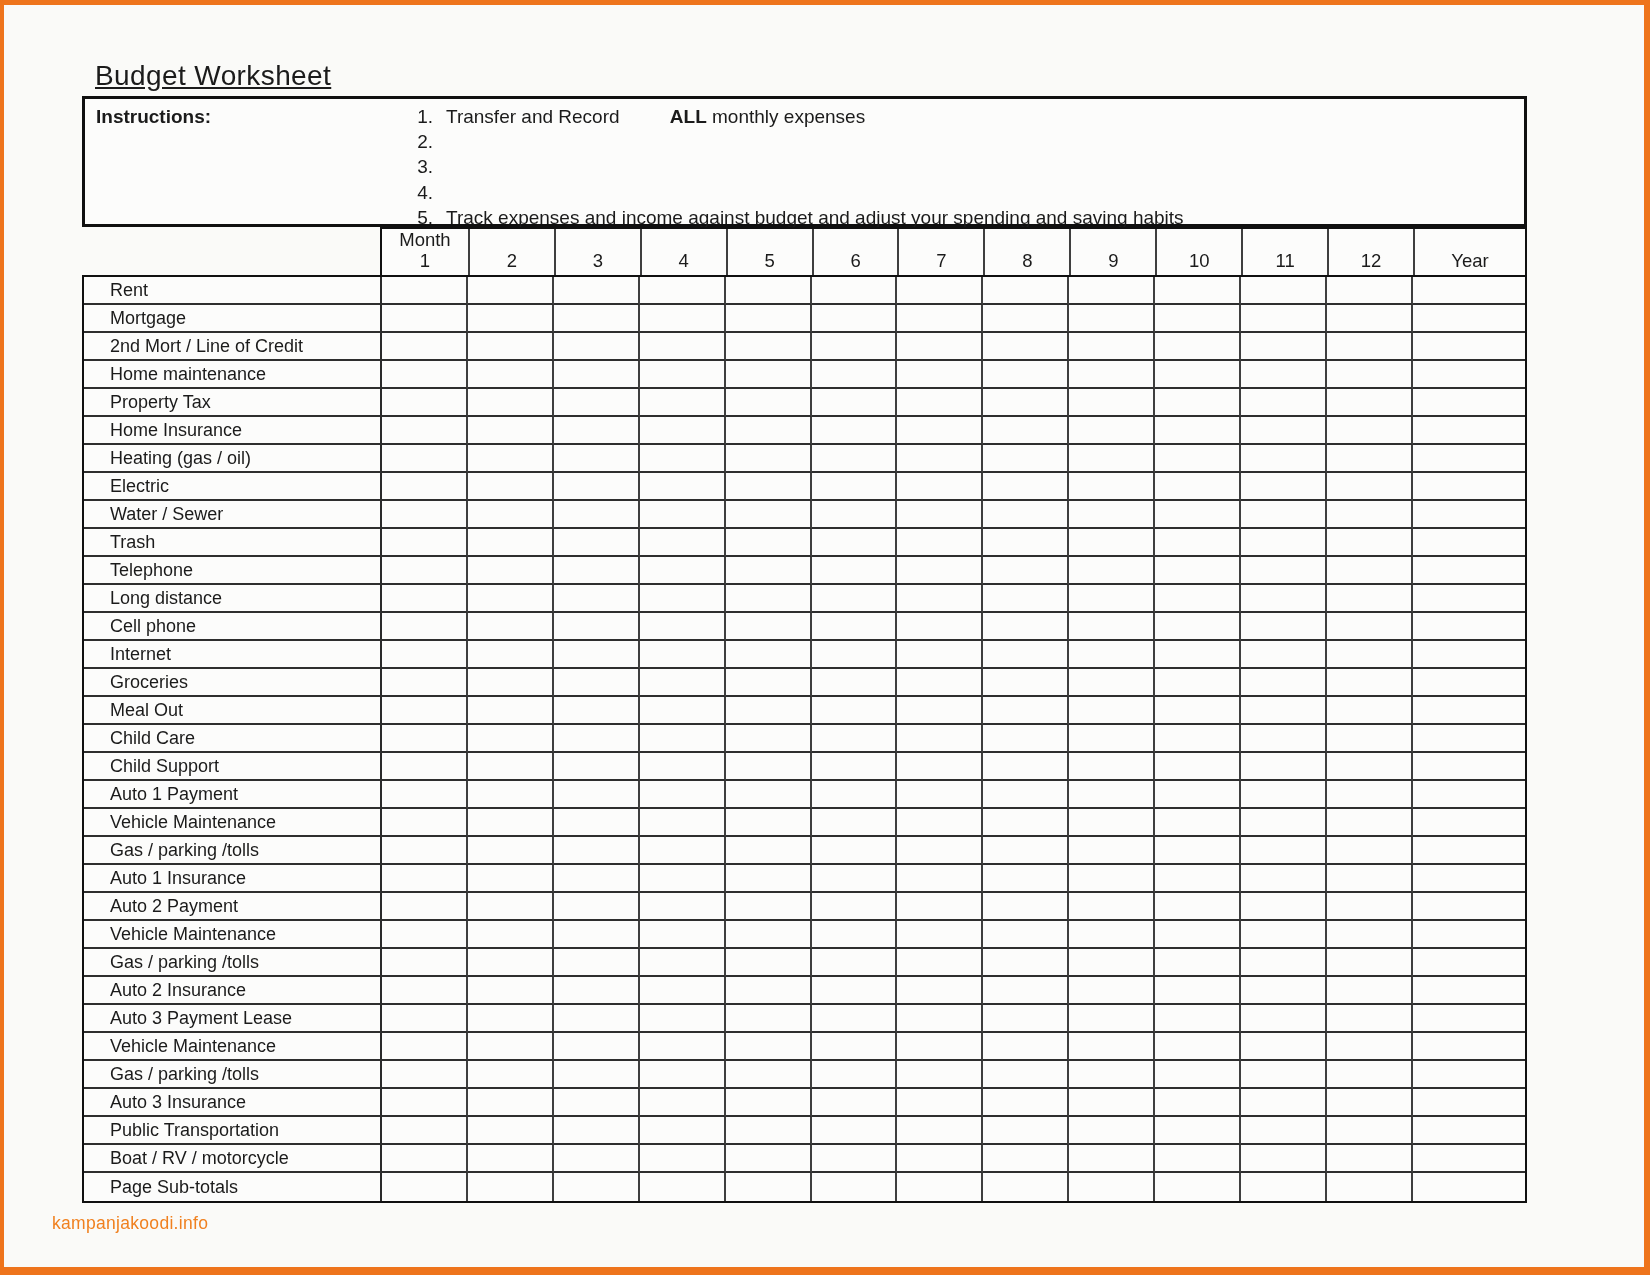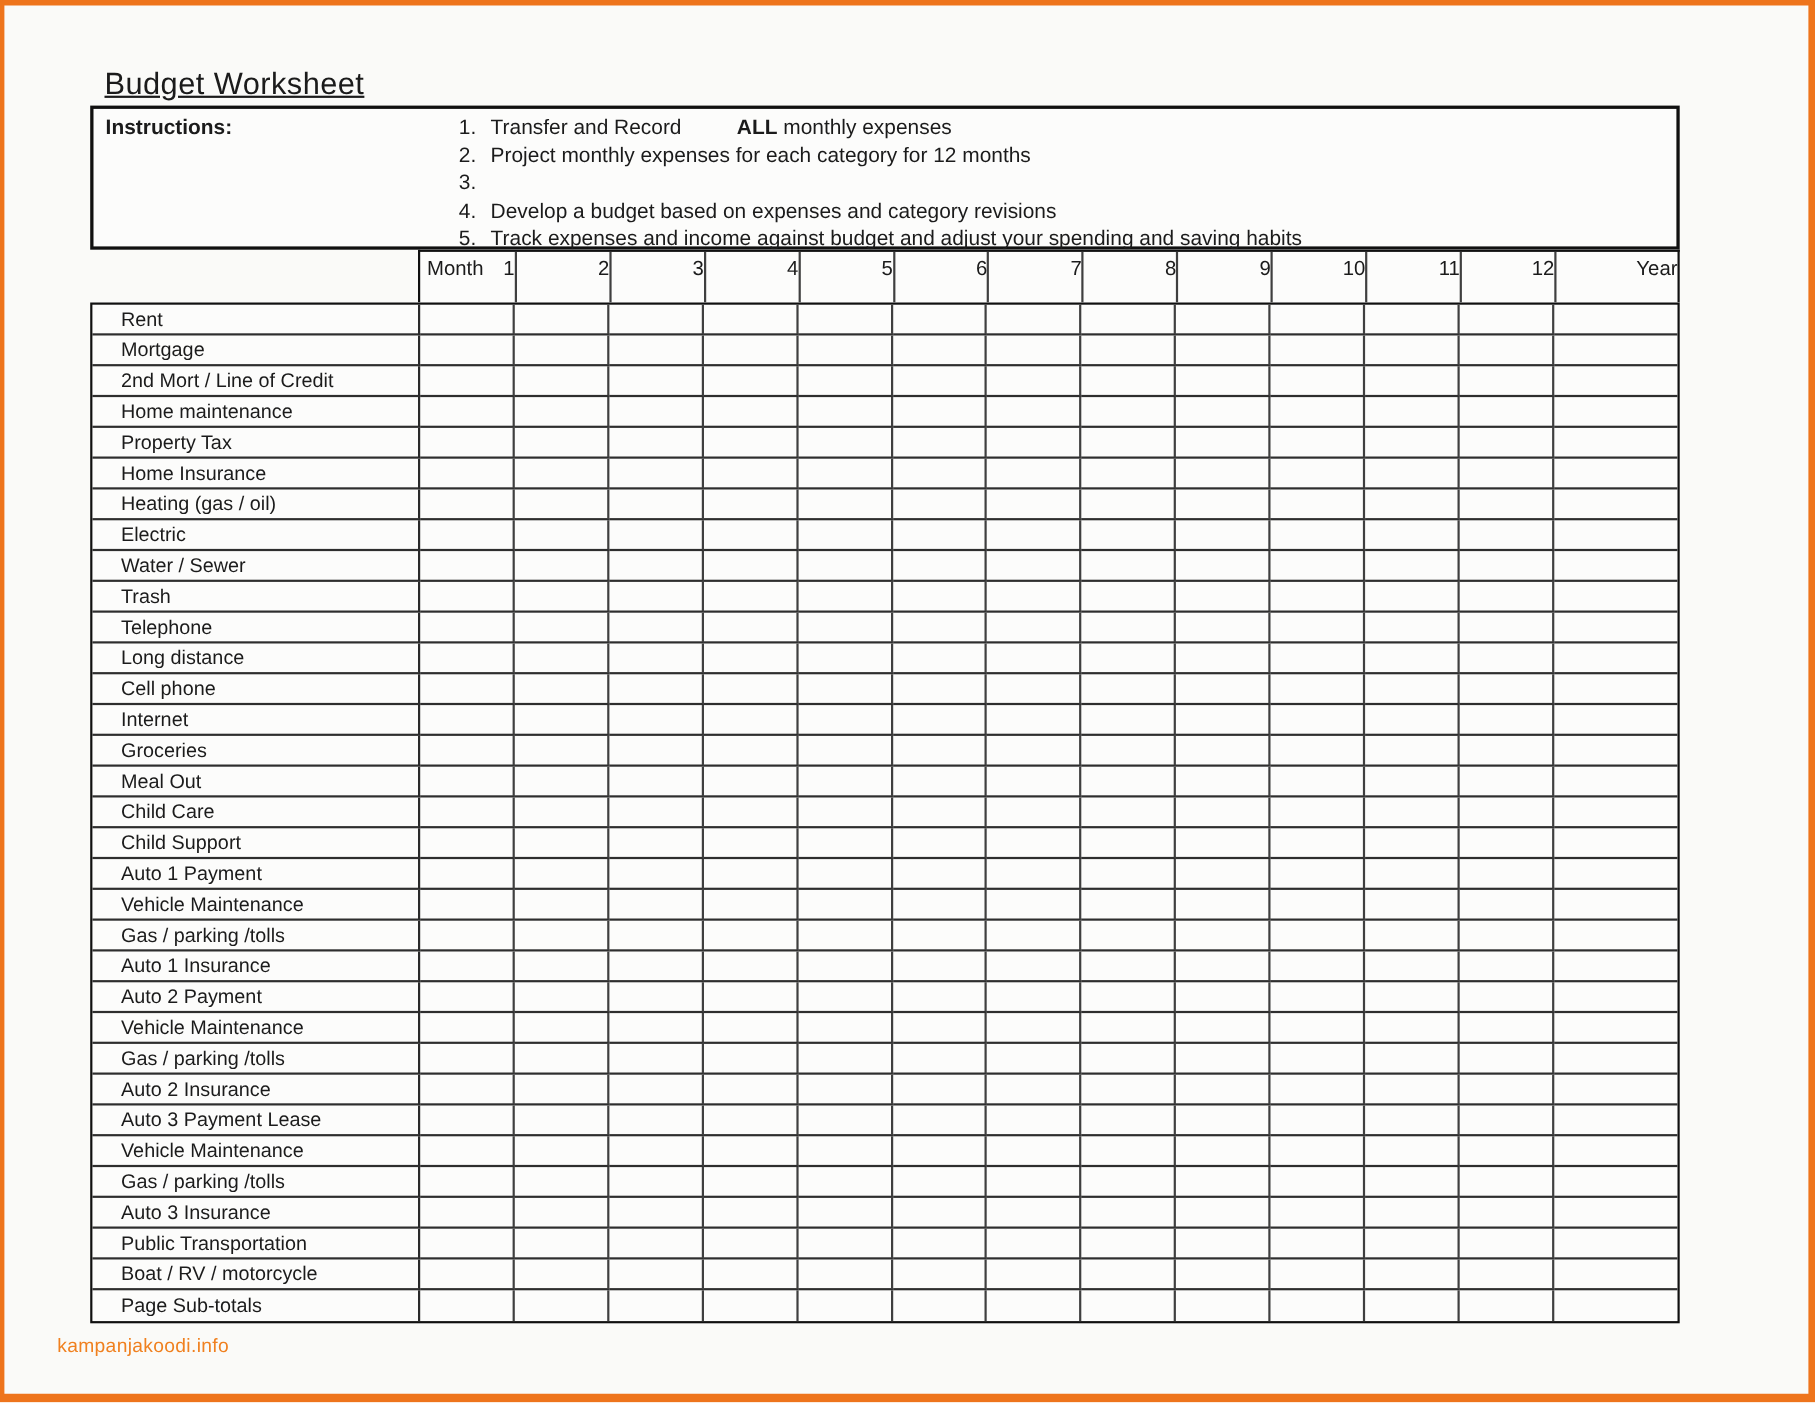--- a/index.html
+++ b/index.html
@@ -32,23 +32,23 @@
   .instr-text b { font-weight:bold;margin-left:45px; }
 
   .budget-table { position:absolute; left:82px; top:227px; width:1445px; height:976px; }
   .thead {
     position:absolute; left:298px; top:0; width:1147px; height:48px;
     box-sizing:border-box; border:2px solid var(--outer-border,#101010); border-bottom:none;
     display:grid; grid-template-columns:repeat(12,1fr) 112px;
     background:var(--table-bg,#fcfcfb);
   }
   .th-cell {
-    box-sizing:border-box; display:flex; flex-direction:row;
+    box-sizing:border-box; display:flex; flex-direction:column;
     justify-content:flex-end; align-items:center;
-    font-size:18.5px; padding-bottom:18px; line-height:21px;gap:18px;
+    font-size:18.5px; padding-bottom:18px; line-height:21px;
   }
   .th-cell + .th-cell { border-left:2px solid var(--grid-line,#3f3f3f); }
   .tbody {
     position:absolute; left:0; top:48px; width:1445px;
     box-sizing:border-box; border:2px solid var(--outer-border,#101010);
     display:grid; grid-template-columns:298px repeat(12,1fr) 112px;
     grid-auto-rows:28px; background:var(--table-bg,#fcfcfb);
   }
   .td {
     box-sizing:border-box;
@@ -78,28 +78,26 @@
 
   <div class="instructions-box">
     <div class="instructions-label">Instructions:</div>
     <div class="instructions-list" id="instructions-list">
         <div class="instr-row">
           <span class="instr-num">1.</span>
           <span class="instr-text"><span>Transfer and Record </span><b>ALL</b><span> monthly expenses</span></span>
         </div>
         <div class="instr-row">
           <span class="instr-num">2.</span>
-          <span class="instr-text"><span>Project monthly expenses for each category for 12 months</span></span>
         </div>
         <div class="instr-row">
           <span class="instr-num">3.</span>
         </div>
         <div class="instr-row">
           <span class="instr-num">4.</span>
-          <span class="instr-text"><span>Develop a budget based on expenses and category revisions</span></span>
         </div>
         <div class="instr-row">
           <span class="instr-num">5.</span>
           <span class="instr-text"><span>Track expenses and income against budget and adjust your spending and saving habits</span></span>
         </div>
       </div>
   </div>
 
   <div class="budget-table">
     <div class="thead" id="thead">

